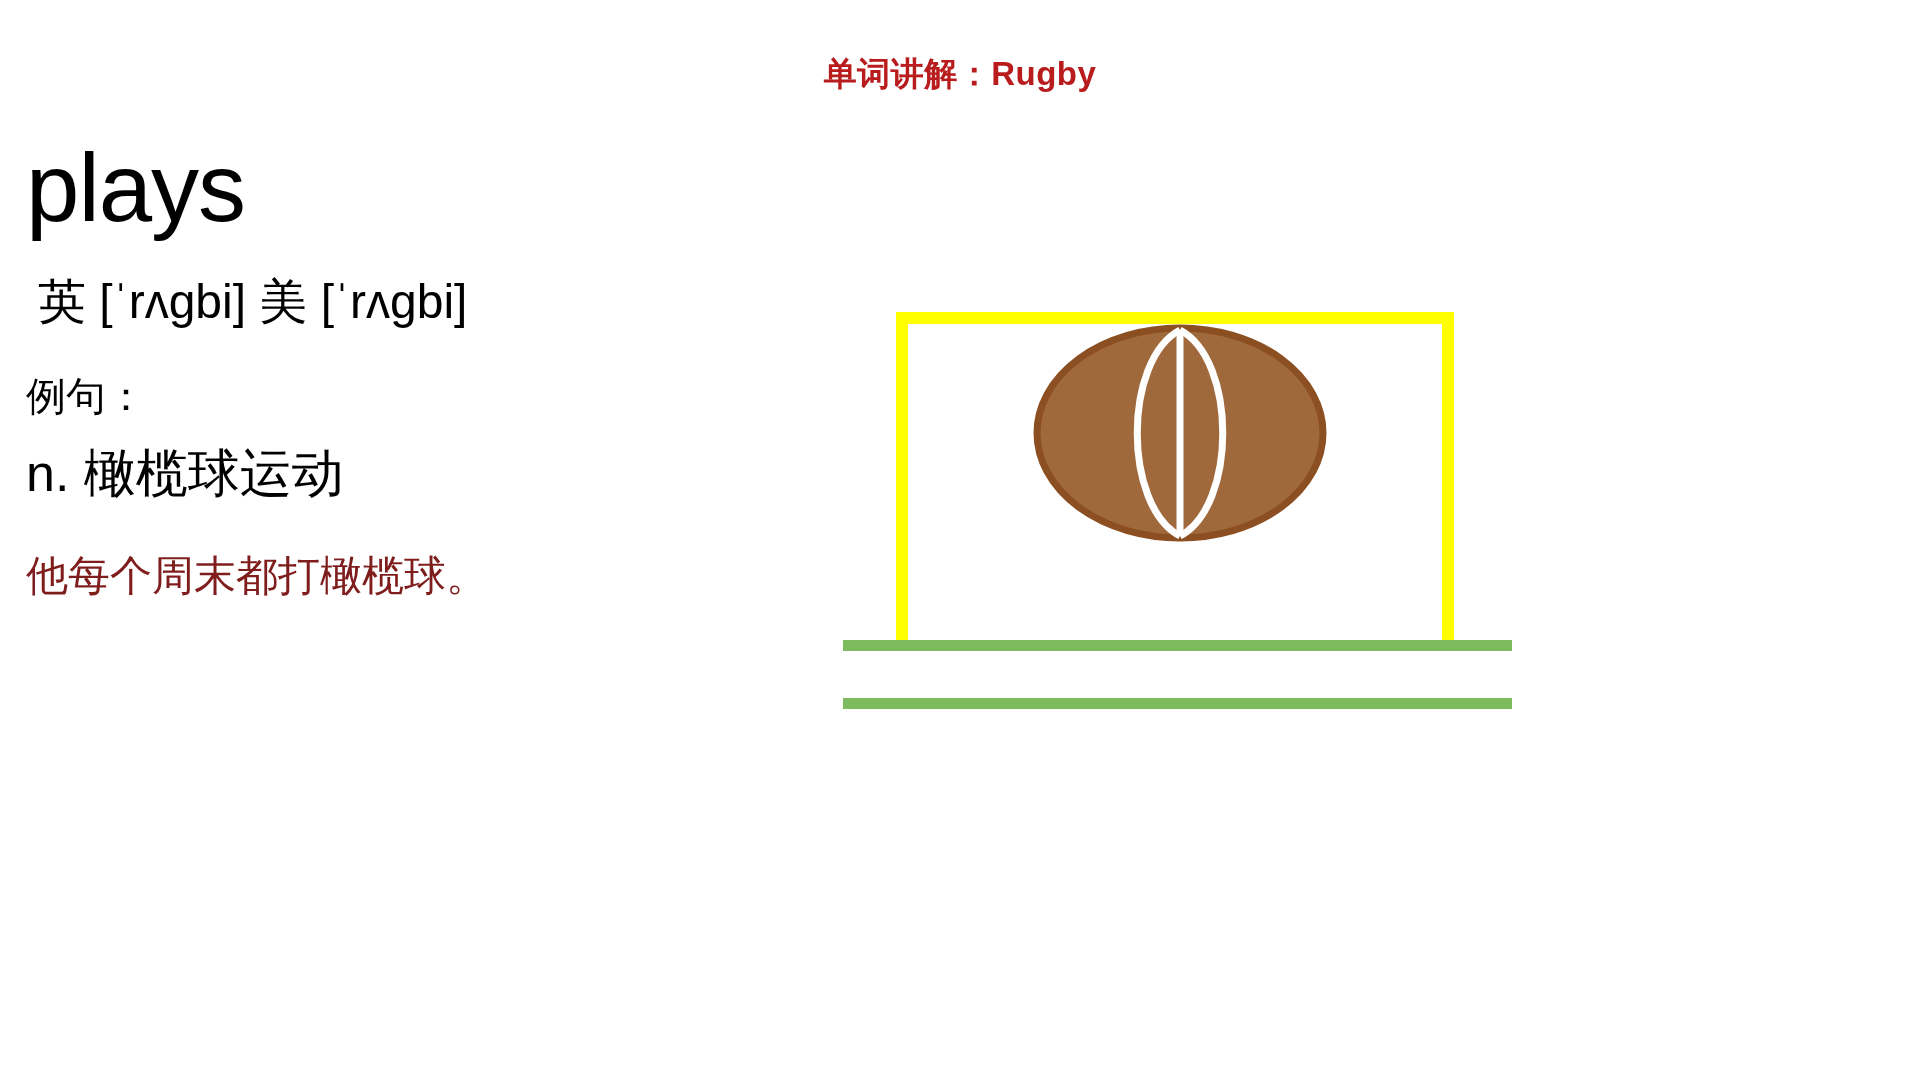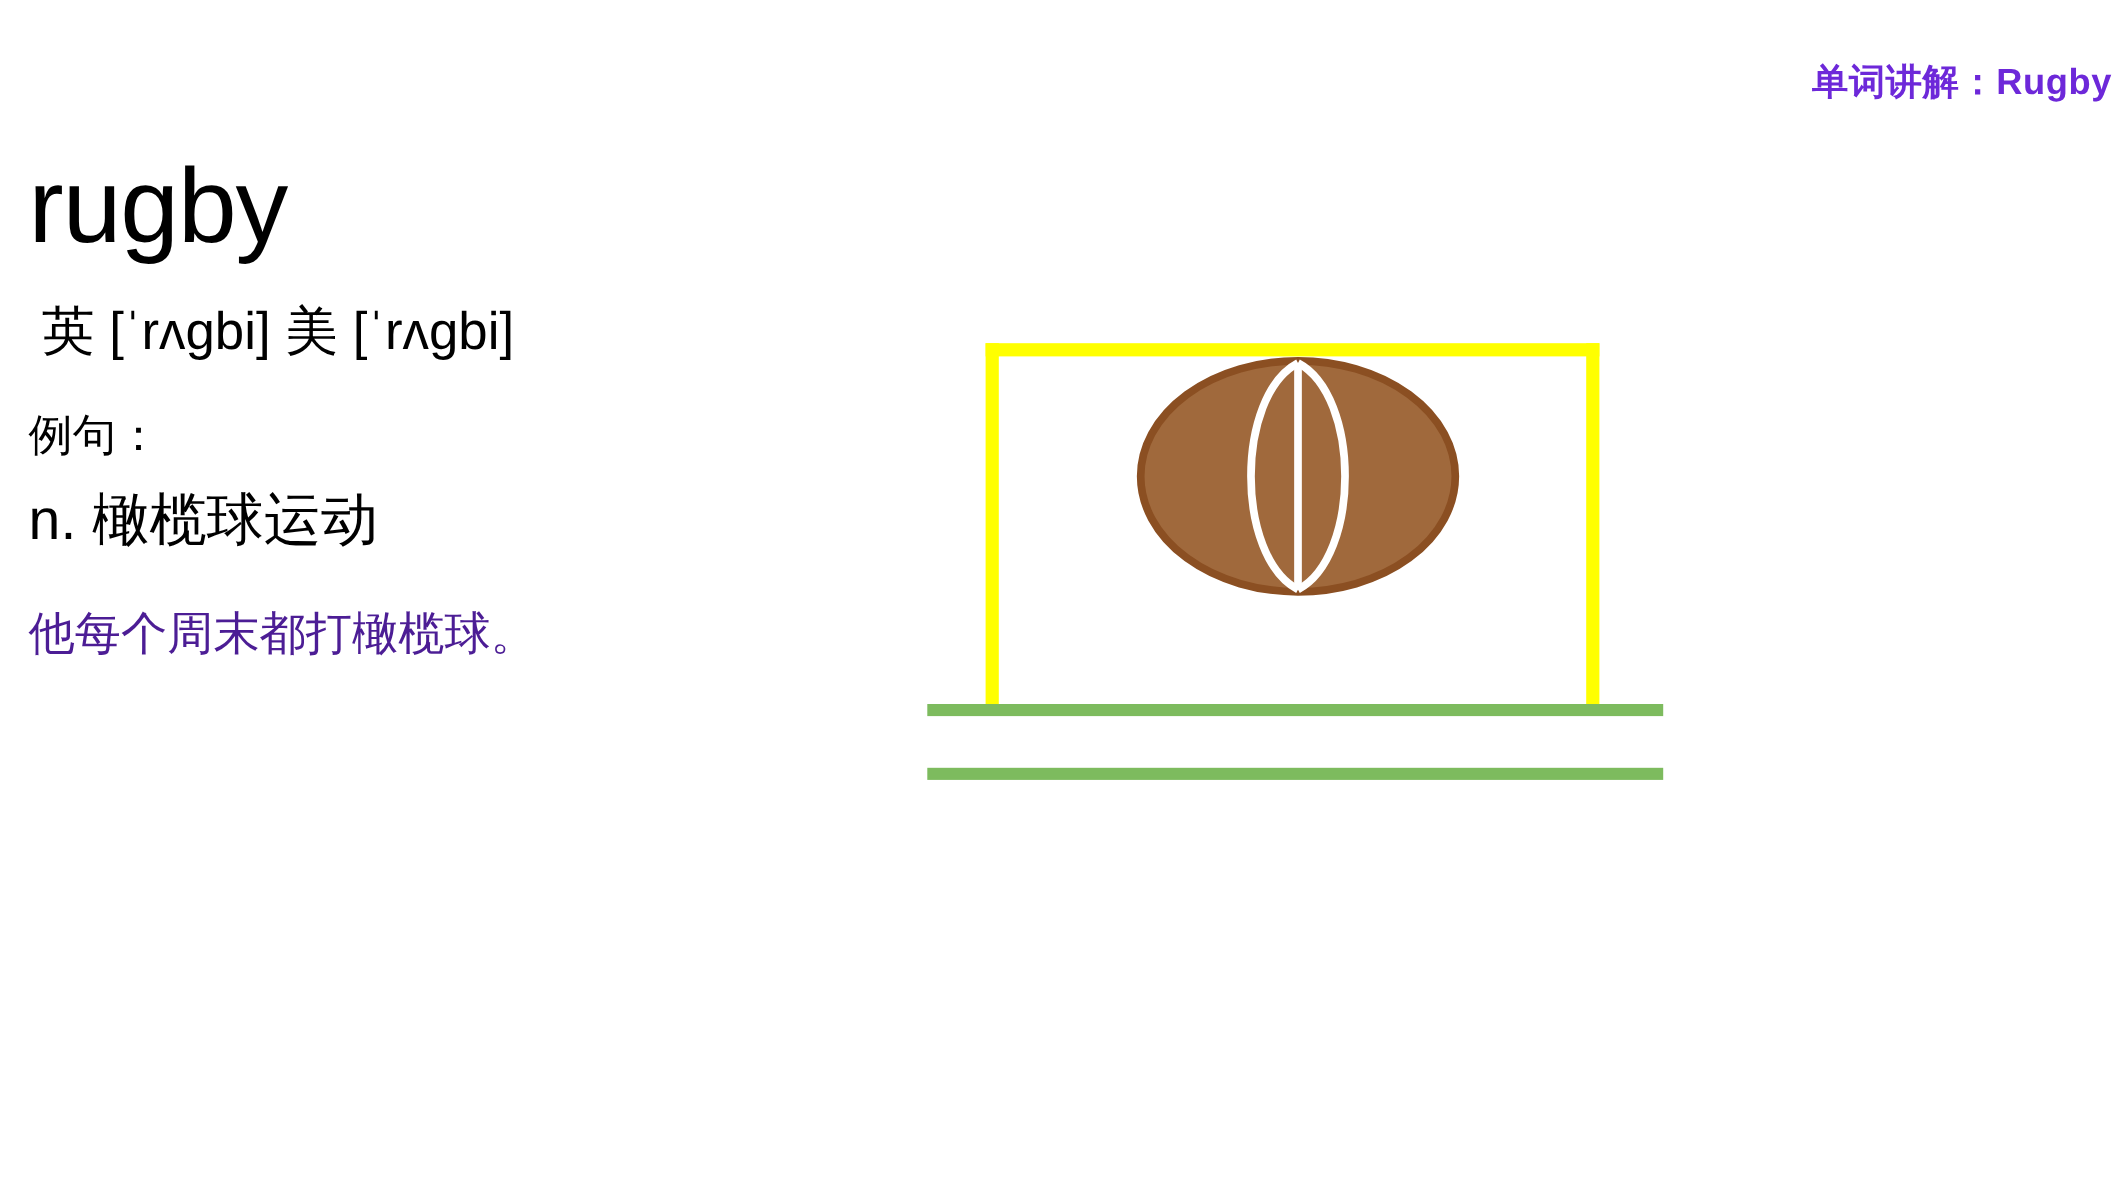--- a/index.html
+++ b/index.html
@@ -15,25 +15,25 @@
     font-family: "Liberation Sans", "DejaVu Sans", sans-serif;
     color: #000000;
   }
 
   
   #slide-title {
     position: absolute;
     top: 52px;
     left: 0;
     width: 1920px;
-    text-align: right;
+    text-align: center;
     font-size: 33px;
     font-weight: 700;
     letter-spacing: 0.5px;
-    color: #6d28d9;
+    color: #b91c1c;
     white-space: nowrap;
   }
 
   
   #word-panel {
     position: absolute;
     left: 26px;
     top: 140px;
     width: 860px;
   }
@@ -79,21 +79,21 @@
     line-height: 1.25;
     color: #000000;
     margin: 0 0 12px 0;
     white-space: nowrap;
   }
 
   #example-zh {
     font-size: 42px;
     font-weight: 400;
     line-height: 1.25;
-    color: #4c1d95;
+    color: #7f1d1d;
     margin: 0;
     white-space: nowrap;
   }
 
   
   #illustration {
     position: absolute;
     left: 830px;
     top: 280px;
     width: 700px;
@@ -105,21 +105,21 @@
     height: 460px;
   }
 </style>
 </head>
 <body>
 
 <div id="slide-title">单词讲解：Rugby</div>
 
 <div id="word-panel">
 
-  <div id="headword">rugby</div>
+  <div id="headword">plays</div>
 
   <div id="phonetics">英 [ˈrʌɡbi]  美 [ˈrʌɡbi]</div>
 
   <div id="example-label">例句：</div>
 
   <div id="definition">n. 橄榄球运动</div>
 
 
   <div id="example-zh">他每个周末都打橄榄球。</div>
 

